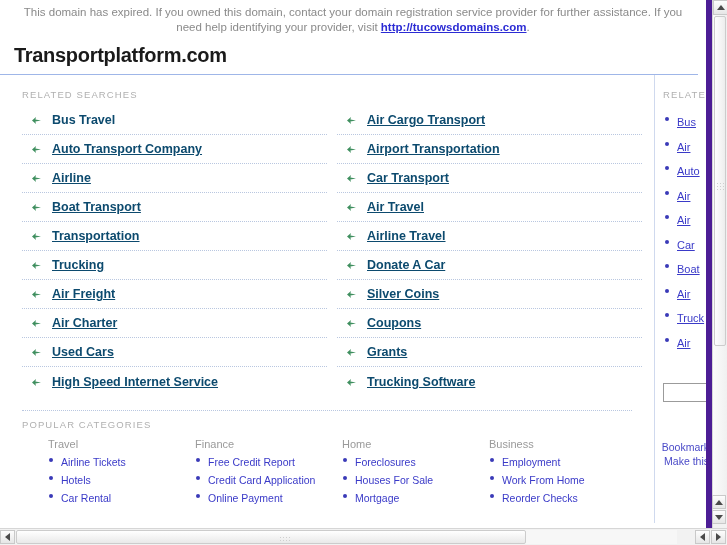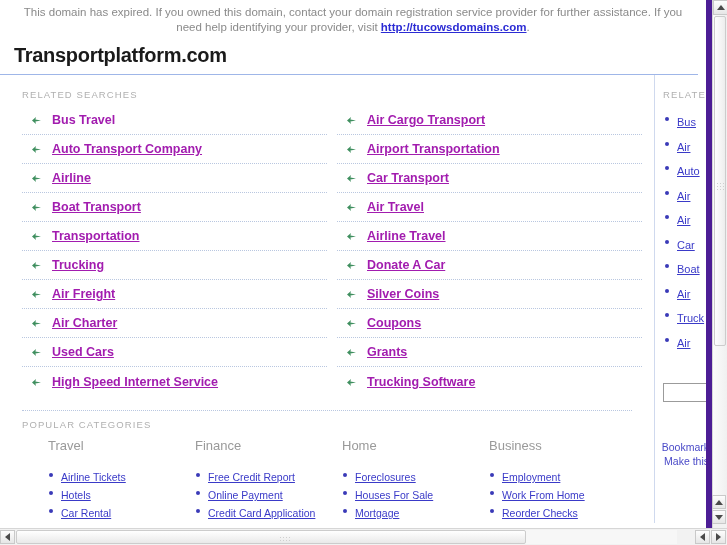--- a/index.html
+++ b/index.html
@@ -118,61 +118,60 @@
     top: 50%;
     margin-top: -4px;
     width: 9px; height: 9px;
     color: #3f8f5f;
     font-size: 11px;
     line-height: 9px;
   }
   .arrow-icon svg { display: block; }
 
   .rs-link {
-    color: #a21caf;
+    color: #0c4a6e;
     font-size: 12.5px;
     font-weight: bold;
     text-decoration: underline;
     white-space: nowrap;
     cursor: pointer;
   }
   .rs-row.first .rs-link { text-decoration: none; }
 
   
   .pc-sep {
     margin: 14px 22px 0 22px;
     border-top: 1px dotted #b9c7e0;
   }
   .pc-grid {
     display: flex;
     padding: 8px 0 0 48px;
   }
   .pc-col { width: 147px; }
   .pc-head {
     color: #9a9a9a;
-    font-size: 13px;
-    margin-bottom: 16px;
+    font-size: 11px;
+    margin-bottom: 4px;
   }
   .pc-item {
     position: relative;
     padding-left: 13px;
     margin-bottom: 3px;
     line-height: 13px;
   }
   .pc-bullet {
     position: absolute;
     left: 1px; top: 4px;
     width: 4px; height: 4px;
     border-radius: 50%;
     background: #3a3ab8;
   }
   .pc-link {
     color: #3a3ac8;
     font-size: 10.5px;
-    text-decoration: underline;
     white-space: nowrap;
     cursor: pointer;
   }
 
   
   .side-label {
     color: #b0b0b0;
     font-size: 9.5px;
     letter-spacing: 1.1px;
     padding: 14px 14px 0 8px;
@@ -524,22 +523,22 @@
         <div class="pc-grid">
           <div class="pc-col">
             <div class="pc-head">Travel</div>
             <div class="pc-item"><span class="pc-bullet"></span><span class="pc-link">Airline Tickets</span></div>
             <div class="pc-item"><span class="pc-bullet"></span><span class="pc-link">Hotels</span></div>
             <div class="pc-item"><span class="pc-bullet"></span><span class="pc-link">Car Rental</span></div>
           </div>
           <div class="pc-col">
             <div class="pc-head">Finance</div>
             <div class="pc-item"><span class="pc-bullet"></span><span class="pc-link">Free Credit Report</span></div>
+            <div class="pc-item"><span class="pc-bullet"></span><span class="pc-link">Credit Card Application</span></div>
             <div class="pc-item"><span class="pc-bullet"></span><span class="pc-link">Online Payment</span></div>
-            <div class="pc-item"><span class="pc-bullet"></span><span class="pc-link">Credit Card Application</span></div>
           </div>
           <div class="pc-col">
             <div class="pc-head">Home</div>
             <div class="pc-item"><span class="pc-bullet"></span><span class="pc-link">Foreclosures</span></div>
             <div class="pc-item"><span class="pc-bullet"></span><span class="pc-link">Houses For Sale</span></div>
             <div class="pc-item"><span class="pc-bullet"></span><span class="pc-link">Mortgage</span></div>
           </div>
           <div class="pc-col">
             <div class="pc-head">Business</div>
             <div class="pc-item"><span class="pc-bullet"></span><span class="pc-link">Employment</span></div>

